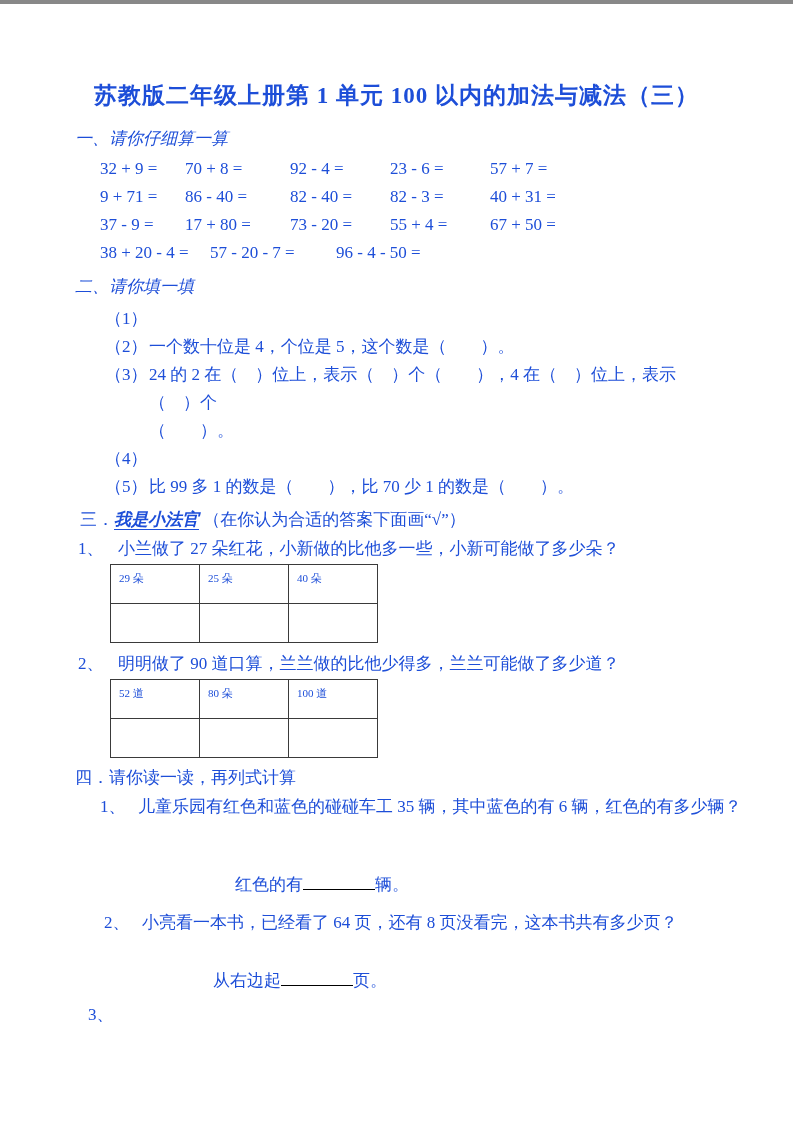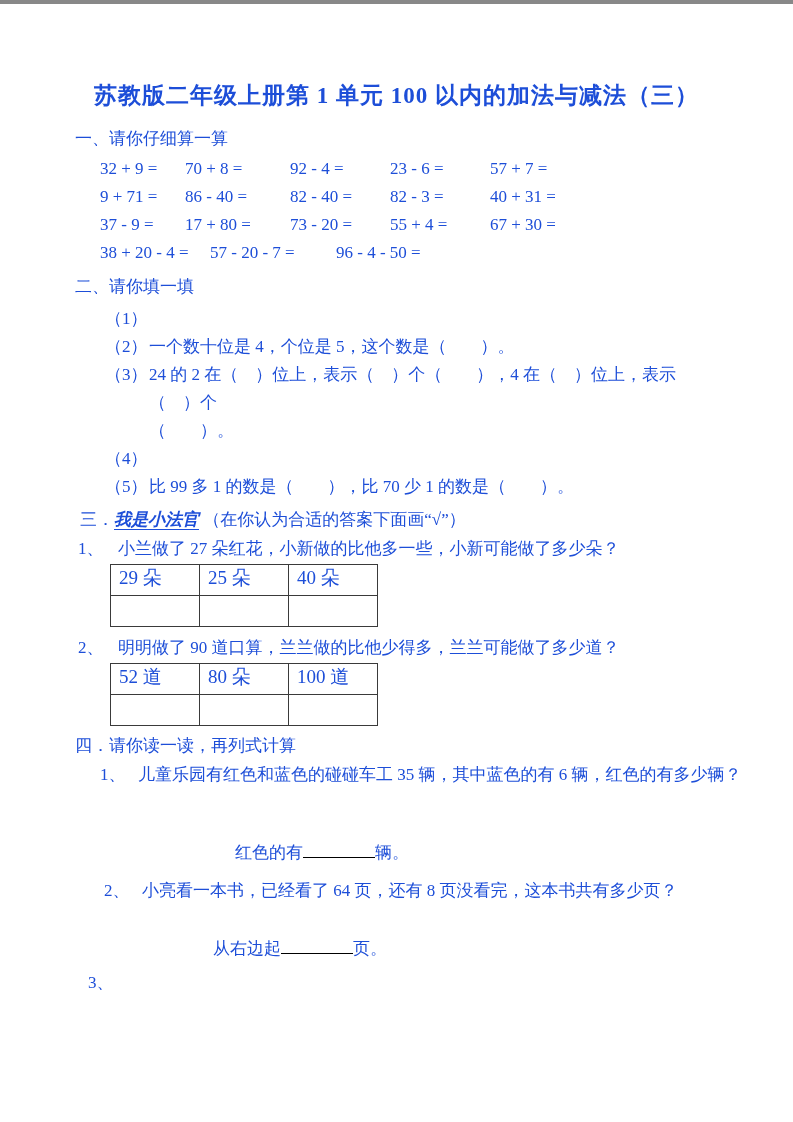--- a/index.html
+++ b/index.html
@@ -18,20 +18,21 @@
   .title{
     font-size:23px;
     font-weight:bold;
     text-align:center;
     margin:0 40px 16px 40px;
     letter-spacing:1px;
   }
   .sec-h{
     margin:4px 0 4px 75px;
     line-height:24px;
+    font-style:italic;
   }
   
   .calc-row{
     display:grid;
     grid-template-columns:85px 105px 100px 100px auto;
     margin-left:100px;
     line-height:28px;
   }
   .calc-row.last{
     grid-template-columns:110px 126px auto;
@@ -56,22 +57,22 @@
     margin-top:4px;
   }
   .q-num{width:40px;flex:0 0 40px;}
   .opt-table{
     border-collapse:collapse;
     margin:2px 0 8px 110px;
   }
   .opt-table td{
     border:1px solid #3a3a3a;
     width:80px;height:26px;
-    padding:0 0 4px 8px;
-    font-size:19px;
+    padding:0 0 12px 8px;
+    font-size:11px;
     vertical-align:middle;
   }
   
   .sec4-h{margin:8px 0 4px 75px;line-height:24px;}
   .problem{
     display:flex;
     margin-left:100px;
     line-height:26px;
     margin-top:4px;
   }
@@ -108,21 +109,21 @@
     <span>86 - 40 =</span>
     <span>82 - 40 =</span>
     <span>82 - 3 =</span>
     <span>40 + 31 =</span>
   </div>
   <div class="calc-row">
     <span>37 - 9 =</span>
     <span>17 + 80 =</span>
     <span>73 - 20 =</span>
     <span>55 + 4 =</span>
-    <span>67 + 30 =</span>
+    <span>67 + 50 =</span>
   </div>
   <div class="calc-row last">
     <span>38 + 20 - 4 =</span>
     <span>57 - 20 - 7 =</span>
     <span>96 - 4 - 50 =</span>
   </div>
 
   <div class="sec-h" style="margin-top:8px;">二、请你填一填</div>
   <div class="fill-wrap">
     <div class="fill-item">

